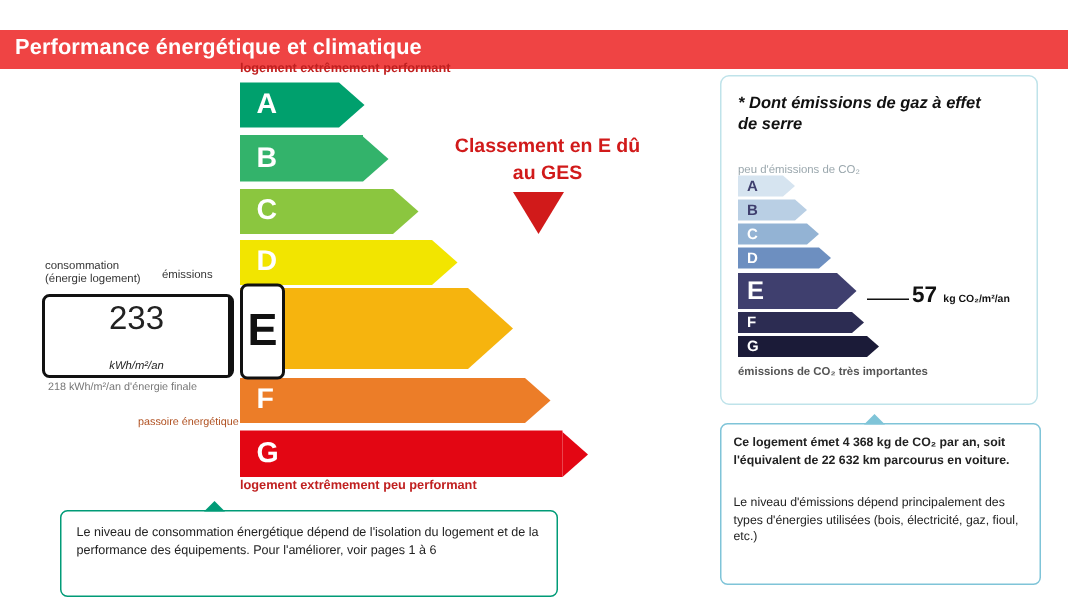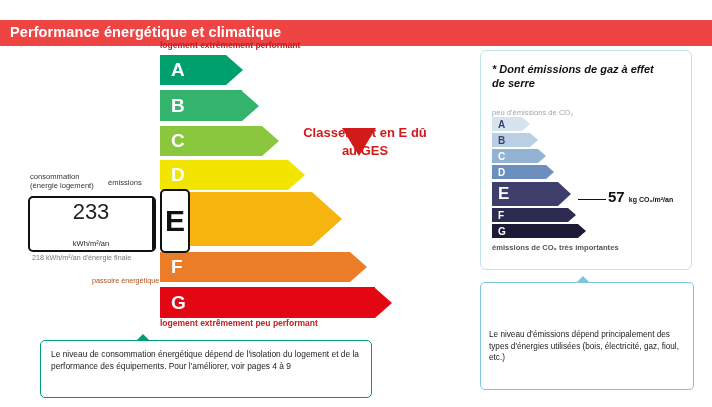--- a/index.html
+++ b/index.html
@@ -63,21 +63,21 @@
     border:2px solid #111;border-radius:5px;
     background:#fff;
     display:flex;
   }
   .cons-left,.cons-right{
     flex:1;display:flex;flex-direction:column;
     align-items:center;justify-content:center;
   }
   .cons-left{border-right:2px solid #111;}
   .big-num{font-size:22px;font-weight:normal;line-height:1;}
-  .small-unit{font-size:7.5px;margin-top:16px;}
+  .small-unit{font-size:7.5px;margin-top:16px;font-style:italic;}
   .sub-note{
     position:absolute;left:32px;top:253px;
     font-size:7.2px;color:#777;line-height:1.3;
   }
   .passoire{
     position:absolute;left:92px;top:276px;
     font-size:7.2px;color:#b05020;line-height:1.3;
   }
   
   .e-badge{
@@ -87,21 +87,20 @@
     background:#fff;
     display:flex;align-items:center;justify-content:center;
     font-size:30px;font-weight:bold;color:#111;
     z-index:5;
   }
   
   .classement{
     position:absolute;left:295px;top:88px;width:140px;
     text-align:center;color:#d11a1a;font-weight:bold;font-size:13px;
     line-height:1.35;
-    margin-top:36px;
   }
   .red-tri{
     position:absolute;left:342px;top:128px;
     width:0;height:0;
     border-left:17px solid transparent;
     border-right:17px solid transparent;
     border-top:28px solid #d11a1a;
   }
   
   .ges-panel{
@@ -310,18 +309,19 @@
   </div>
 <div class="ges-line"></div>
 <div class="ges-val">
   <span>57</span>
   <span class="u">kg CO₂/m²/an</span>
 </div>
 <div class="ges-sub-bot">émissions de CO₂ très importantes</div>
 
 <div class="note-green">
   <div class="notch"></div>
-  <div class="txt">Le niveau de consommation énergétique dépend de l'isolation du logement et de la performance des équipements. Pour l'améliorer, voir pages 4 à 9</div>
+  <div class="txt">Le niveau de consommation énergétique dépend de l'isolation du logement et de la performance des équipements. Pour l'améliorer, voir pages 1 à 6</div>
 </div>
 <div class="note-blue">
   <div class="notch"></div>
+  <div class="bold">Ce logement émet 4 368 kg de CO₂ par an, soit l'équivalent de 22 632 km parcourus en voiture.</div>
   <div class="reg">Le niveau d'émissions dépend principalement des types d'énergies utilisées (bois, électricité, gaz, fioul, etc.)</div>
 </div>
 
 </body></html>

